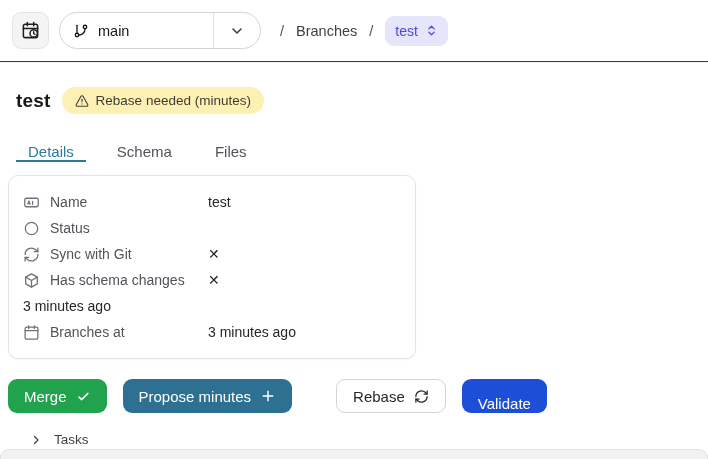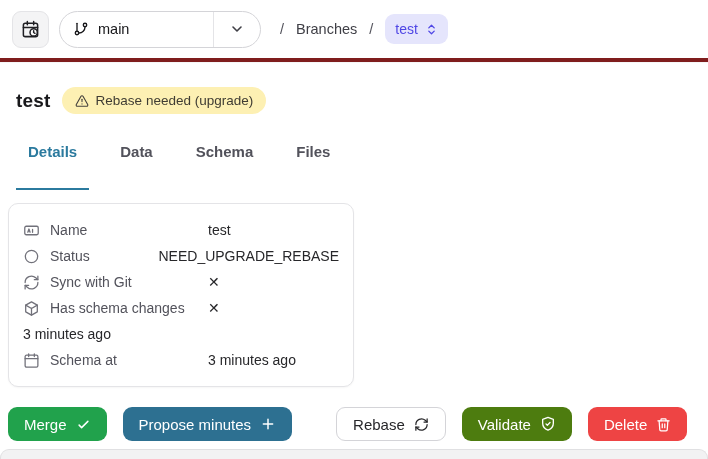--- a/index.html
+++ b/index.html
@@ -7,21 +7,21 @@
   body {
     font-family: "Liberation Sans", "DejaVu Sans", sans-serif;
     background:#ffffff; color:#27272a; overflow:hidden; position:relative;
   }
   svg { display:block; }
 
   
   .topbar {
     height:62px; display:flex; align-items:center; gap:10px;
     padding:0 12px; background:#fff;
-    border-bottom:4px solid #7f1d1d;
+    border-bottom:1px solid #7f1d1d;
     box-shadow:0 1px 0 #f6f6f7;
   }
   .icon-btn {
     width:37px; height:37px; flex:none;
     background:#f4f4f5; border:1px solid #e4e4e7; border-radius:9px;
     display:flex; align-items:center; justify-content:center; color:#1f1f23;
     cursor:pointer;
   }
   .branch-select {
     height:37px; width:202px; flex:none; background:#fff;
@@ -54,45 +54,45 @@
   .page-title { font-size:19px; font-weight:bold; color:#18181b; letter-spacing:.2px; }
   .warn-badge {
     display:flex; align-items:center; gap:7px;
     background:#fdf0b3; color:#3f3c33;
     border-radius:999px; padding:6px 13px; font-size:13.5px;
   }
   .warn-badge svg { color:#44403c; }
 
   .tabs { display:flex; margin:23px 0 0 8px; }
   .tab {
-    padding:6px 12px 28px; margin-right:19px; font-size:15px; color:#52525b;
-    cursor:pointer; border-bottom:2.5px solid transparent;font-weight:bold;
+    padding:6px 12px 0; margin-right:19px; font-size:15px; color:#52525b;
+    cursor:pointer; border-bottom:2.5px solid transparent;
   }
   .tab.active { color:#2b7a9e; border-bottom-color:#2b7a9e; }
 
   .card {
-    width:346px; margin-top:13px;
+    width:408px; margin-top:13px;
     border:1px solid #e4e4e7; border-radius:10px; background:#fff;
     padding:13px 14px; box-shadow:0 1px 2px rgba(0,0,0,.04);
   }
   .drow { display:flex; align-items:center; height:26px; font-size:14px; }
   .drow .lbl { display:flex; align-items:center; gap:10px; width:185px; color:#52525b; }
   .drow .lbl svg { color:#71717a; flex:none; }
   .drow .val { color:#27272a; }
 
   .actions { display:flex; gap:16px; margin-top:20px; }
   .btn {
     height:34px; border-radius:9px; padding:16px 16px; font-size:15px;
     display:flex; align-items:center; gap:9px; border:none;
     color:#fff; cursor:pointer; font-family:inherit; white-space:nowrap;
   }
   .btn-merge    { background:#21a24c; }
   .btn-propose  { background:#2d7091; }
   .btn-rebase   { background:#fff; color:#27272a; border:1px solid #d4d4d8;margin-left:28px; }
-  .btn-validate { background:#4d7c0f; }
+  .btn-validate { background:#1d4ed8;flex-direction:column; }
   .btn-delete   { background:#ee4444; }
 
   .tasks-row {
     display:flex; align-items:center; gap:12px;
     margin:19px 0 0 22px; font-size:13.5px; color:#3f3f46; cursor:pointer;
   }
 
   .bottom-strip {
     position:absolute; left:0; right:0; top:449px; height:11px;
     background:#f2f2f3; border:1px solid #e0e0e2; border-bottom:none;
@@ -154,27 +154,26 @@
   <div class="title-row">
     <span class="page-title">test</span>
     <span class="warn-badge">
       <span>
         <svg width="14" height="14" viewBox="0 0 24 24" fill="none" stroke="currentColor" stroke-width="1.9" stroke-linecap="round" stroke-linejoin="round">
           <path d="m21.73 18-8-14a2 2 0 0 0-3.46 0l-8 14A2 2 0 0 0 4 21h16a2 2 0 0 0 1.73-3Z"></path>
           <path d="M12 9v4"></path>
             <path d="M12 17h.01"></path>
         </svg>
       </span>
-      <span>Rebase needed (upgrade)</span>
+      <span>Rebase needed (minutes)</span>
     </span>
   </div>
 
   <div class="tabs">
     <div class="tab active">Details</div>
-    <div class="tab">Data</div>
     <div class="tab">Schema</div>
     <div class="tab">Files</div>
   </div>
 
   <div class="card">
 
     <div class="drow">
       <span class="lbl">
         <span>
           <svg width="17" height="17" viewBox="0 0 24 24" fill="none" stroke="currentColor" stroke-width="1.8" stroke-linecap="round" stroke-linejoin="round">
@@ -189,21 +188,20 @@
 
     <div class="drow">
       <span class="lbl">
         <span>
           <svg width="17" height="17" viewBox="0 0 24 24" fill="none" stroke="currentColor" stroke-width="1.8">
             <circle cx="12" cy="12" r="8.7"></circle>
           </svg>
         </span>
         <span>Status</span>
       </span>
-      <span class="val">NEED_UPGRADE_REBASE</span>
     </div>
 
     <div class="drow">
       <span class="lbl">
         <span>
           <svg width="17" height="17" viewBox="0 0 24 24" fill="none" stroke="currentColor" stroke-width="1.8" stroke-linecap="round" stroke-linejoin="round">
             <path d="M3 12a9 9 0 0 1 15-6.7L21 8"></path>
               <path d="M21 3v5h-5"></path>
             <path d="M21 12a9 9 0 0 1-15 6.7L3 16"></path>
               <path d="M3 21v-5h5"></path>
@@ -232,21 +230,21 @@
     </div>
 
     <div class="drow">
       <span class="lbl">
         <span>
           <svg width="17" height="17" viewBox="0 0 24 24" fill="none" stroke="currentColor" stroke-width="1.8" stroke-linecap="round" stroke-linejoin="round">
             <rect x="3" y="4.5" width="18" height="17" rx="2"></rect>
             <path d="M8 2.5v4M16 2.5v4M3 9.5h18"></path>
           </svg>
         </span>
-        <span>Schema at</span>
+        <span>Branches at</span>
       </span>
       <span class="val">3 minutes ago</span>
     </div>
 
   </div>
 
   <div class="actions">
     <button class="btn btn-merge">
       <span>Merge</span>
       <span>
@@ -276,31 +274,20 @@
     </button>
     <button class="btn btn-validate">
       <span>Validate</span>
       <span>
         <svg width="16" height="16" viewBox="0 0 24 24" fill="none" stroke="currentColor" stroke-width="2" stroke-linecap="round" stroke-linejoin="round">
           <path d="M12 2.2 20 5v6c0 5-3.4 8.6-8 10.3C7.4 19.6 4 16 4 11V5l8-2.8Z"></path>
           <path d="m9 11.8 2 2 4-4"></path>
         </svg>
       </span>
     </button>
-    <button class="btn btn-delete">
-      <span>Delete</span>
-      <span>
-        <svg width="15" height="15" viewBox="0 0 24 24" fill="none" stroke="currentColor" stroke-width="2" stroke-linecap="round" stroke-linejoin="round">
-          <path d="M3 6h18"></path>
-          <path d="M8 6V4a1 1 0 0 1 1-1h6a1 1 0 0 1 1 1v2"></path>
-          <path d="m19 6-1 14a2 2 0 0 1-2 2H8a2 2 0 0 1-2-2L5 6"></path>
-          <path d="M10 11v6M14 11v6"></path>
-        </svg>
-      </span>
-    </button>
   </div>
 
   <div class="tasks-row">
     <span>
       <svg width="12" height="12" viewBox="0 0 24 24" fill="none" stroke="currentColor" stroke-width="2.4" stroke-linecap="round" stroke-linejoin="round">
         <polyline points="9 5 16 12 9 19"></polyline>
       </svg>
     </span>
     <span>Tasks</span>
   </div>

